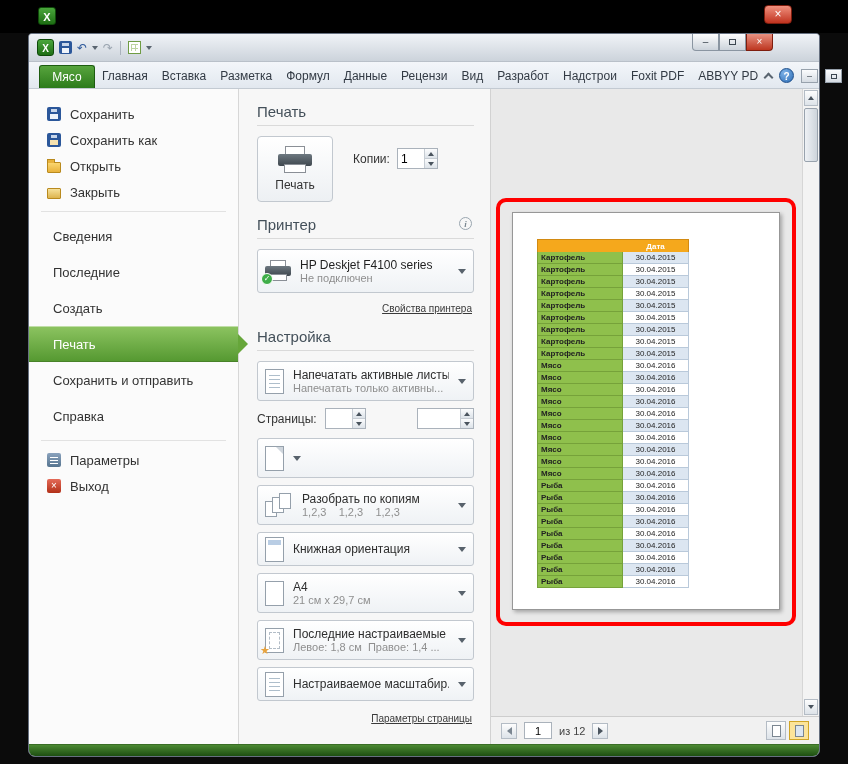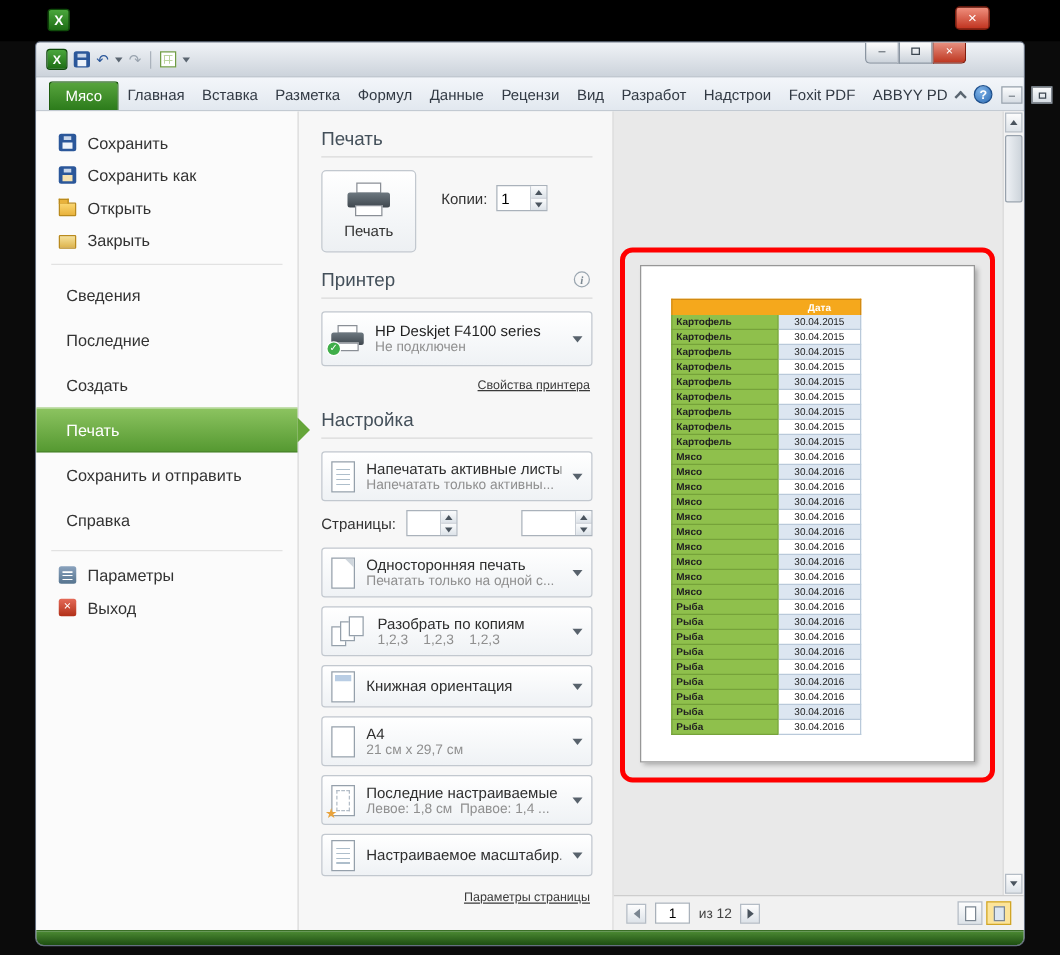--- a/index.html
+++ b/index.html
@@ -396,24 +396,20 @@
               </span>
             <span>
                 <i class="tri-dn"></i>
               </span>
           </span>
         </span>
       </div>
 
       <div class="dd">
         <span class="pg fold"></span>
-        <span class="dd-txt">
-          <div class="dd-t">Односторонняя печать</div>
-          <div class="dd-s">Печатать только на одной с...</div>
-        </span>
         <span class="dd-caret"></span>
       </div>
 
       <div class="dd">
         <span class="collate-ic">
             <i></i>
             <i></i>
             <i></i>
           </span>
         <span class="dd-txt">

